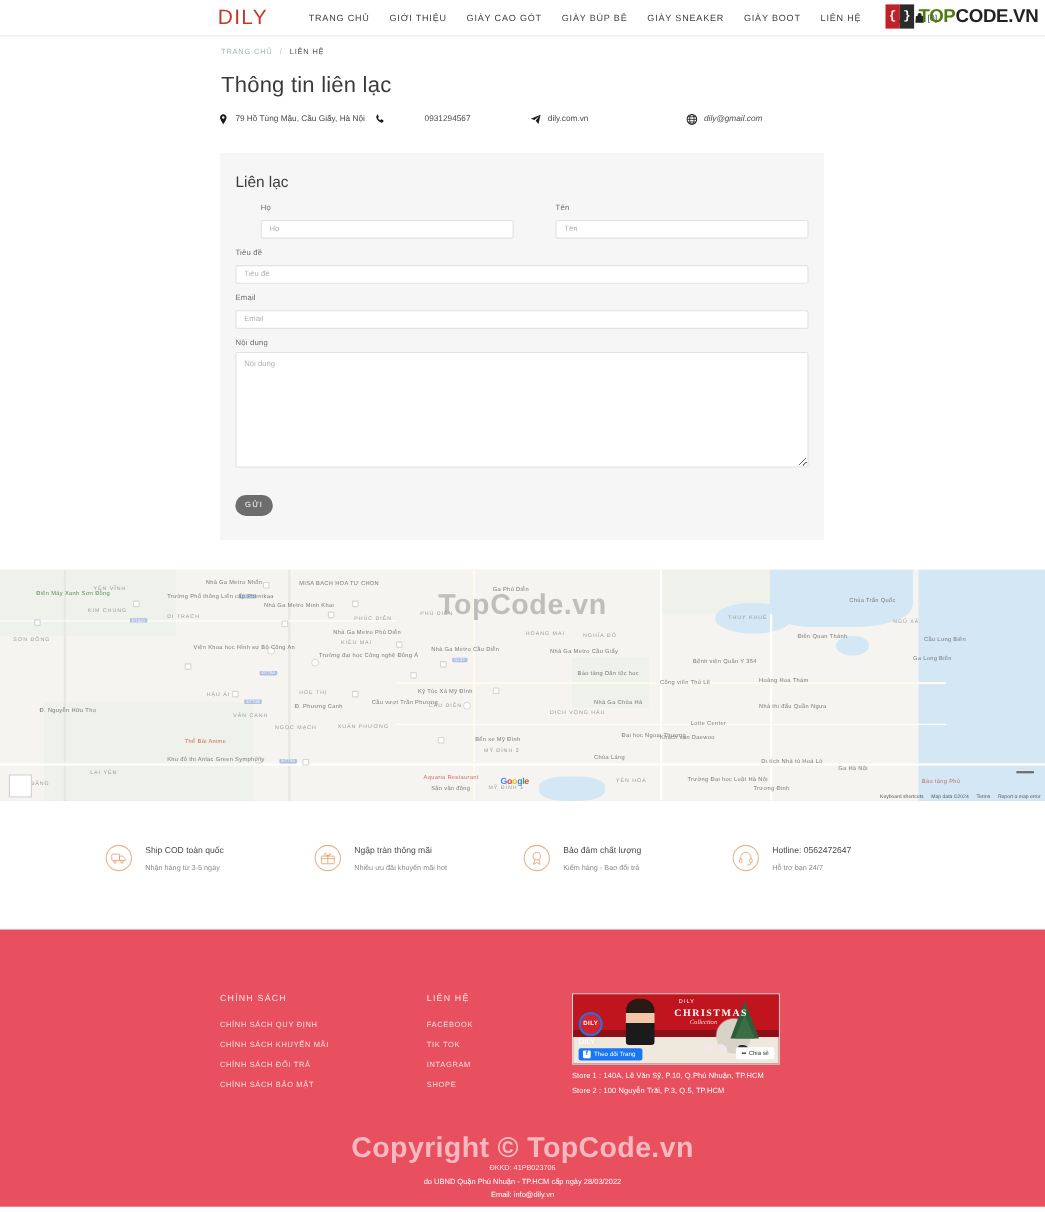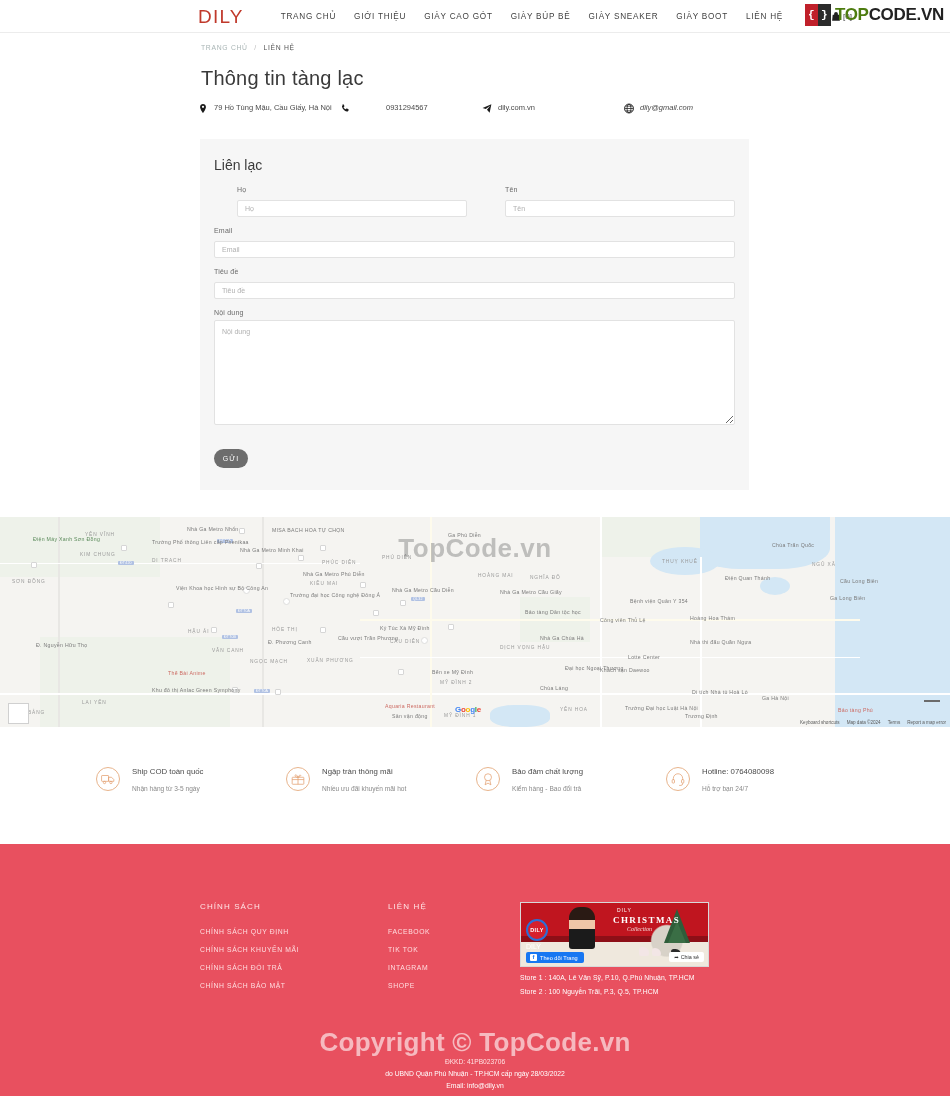--- a/index.html
+++ b/index.html
@@ -455,21 +455,21 @@
     <span class="tc-text"><span class="tc-top">TOP</span><span class="tc-rest">CODE.VN</span></span>
   </div>
 </div>
 
 <div class="breadcrumb">
   <a>TRANG CHỦ</a>
   <span class="sep">/</span>
   <span class="cur">LIÊN HỆ</span>
 </div>
 
-<h1 class="page-title">Thông tin tàng lạc</h1>
+<h1 class="page-title">Thông tin liên lạc</h1>
 
 <div class="contact-row">
   <div class="ci">
     <span class="ci-ico">
       <svg viewBox="0 0 16 16" width="10" height="11">
           <path d="M8 .7C5.4.7 3.3 2.8 3.3 5.4c0 3.4 4.7 9.9 4.7 9.9s4.7-6.5 4.7-9.9C12.7 2.8 10.6.7 8 .7zm0 6.4a1.8 1.8 0 110-3.6 1.8 1.8 0 010 3.6z" fill="#1b1b1b"></path>
         </svg>
     </span>
     <span>79 Hồ Tùng Mậu, Cầu Giấy, Hà Nội</span>
   </div>
@@ -509,27 +509,27 @@
       <label class="f-label">Họ</label>
       <input class="f-ctrl" type="text" placeholder="Họ" style="">
     </div>
     <div class="f-col">
       <label class="f-label">Tên</label>
       <input class="f-ctrl" type="text" placeholder="Tên" style="">
     </div>
   </div>
 
   <div class="f-block">
+    <label class="f-label">Tiêu đề</label>
+    <input class="f-ctrl" type="text" placeholder="Tiêu đề" style="">
+  </div>
+
+  <div class="f-block">
     <label class="f-label">Email</label>
     <input class="f-ctrl" type="email" placeholder="Email" style="">
-  </div>
-
-  <div class="f-block">
-    <label class="f-label">Tiêu đề</label>
-    <input class="f-ctrl" type="text" placeholder="Tiêu đề" style="">
   </div>
 
   <div class="f-block">
     <label class="f-label">Nội dung</label>
     <textarea class="f-ctrl" placeholder="Nội dung" style=""></textarea>
   </div>
 
   <button class="submit-btn">GỬI</button>
 </div>
 
@@ -712,21 +712,21 @@
   <div class="feat">
     <div class="feat-ico">
       <svg viewBox="0 0 24 24" width="14" height="14" fill="none" stroke="#e3a070" stroke-width="1.3">
           <path d="M4 14v-3a8 8 0 0116 0v3"></path>
           <rect x="2" y="13" width="4" height="6" rx="1.5"></rect>
           <rect x="18" y="13" width="4" height="6" rx="1.5"></rect>
           <path d="M20 19v1a3 3 0 01-3 3h-3"></path>
         </svg>
     </div>
     <div>
-      <div class="feat-t">Hotline: 0764080098</div>
+      <div class="feat-t">Hotline: 0562472647</div>
       <div class="feat-s">Hỗ trợ bạn 24/7</div>
     </div>
   </div>
 </div>
 
 <div class="footer">
   <div class="footer-cols">
 
     <div class="fcol-policy">
       <div class="f-h">CHÍNH SÁCH</div>

